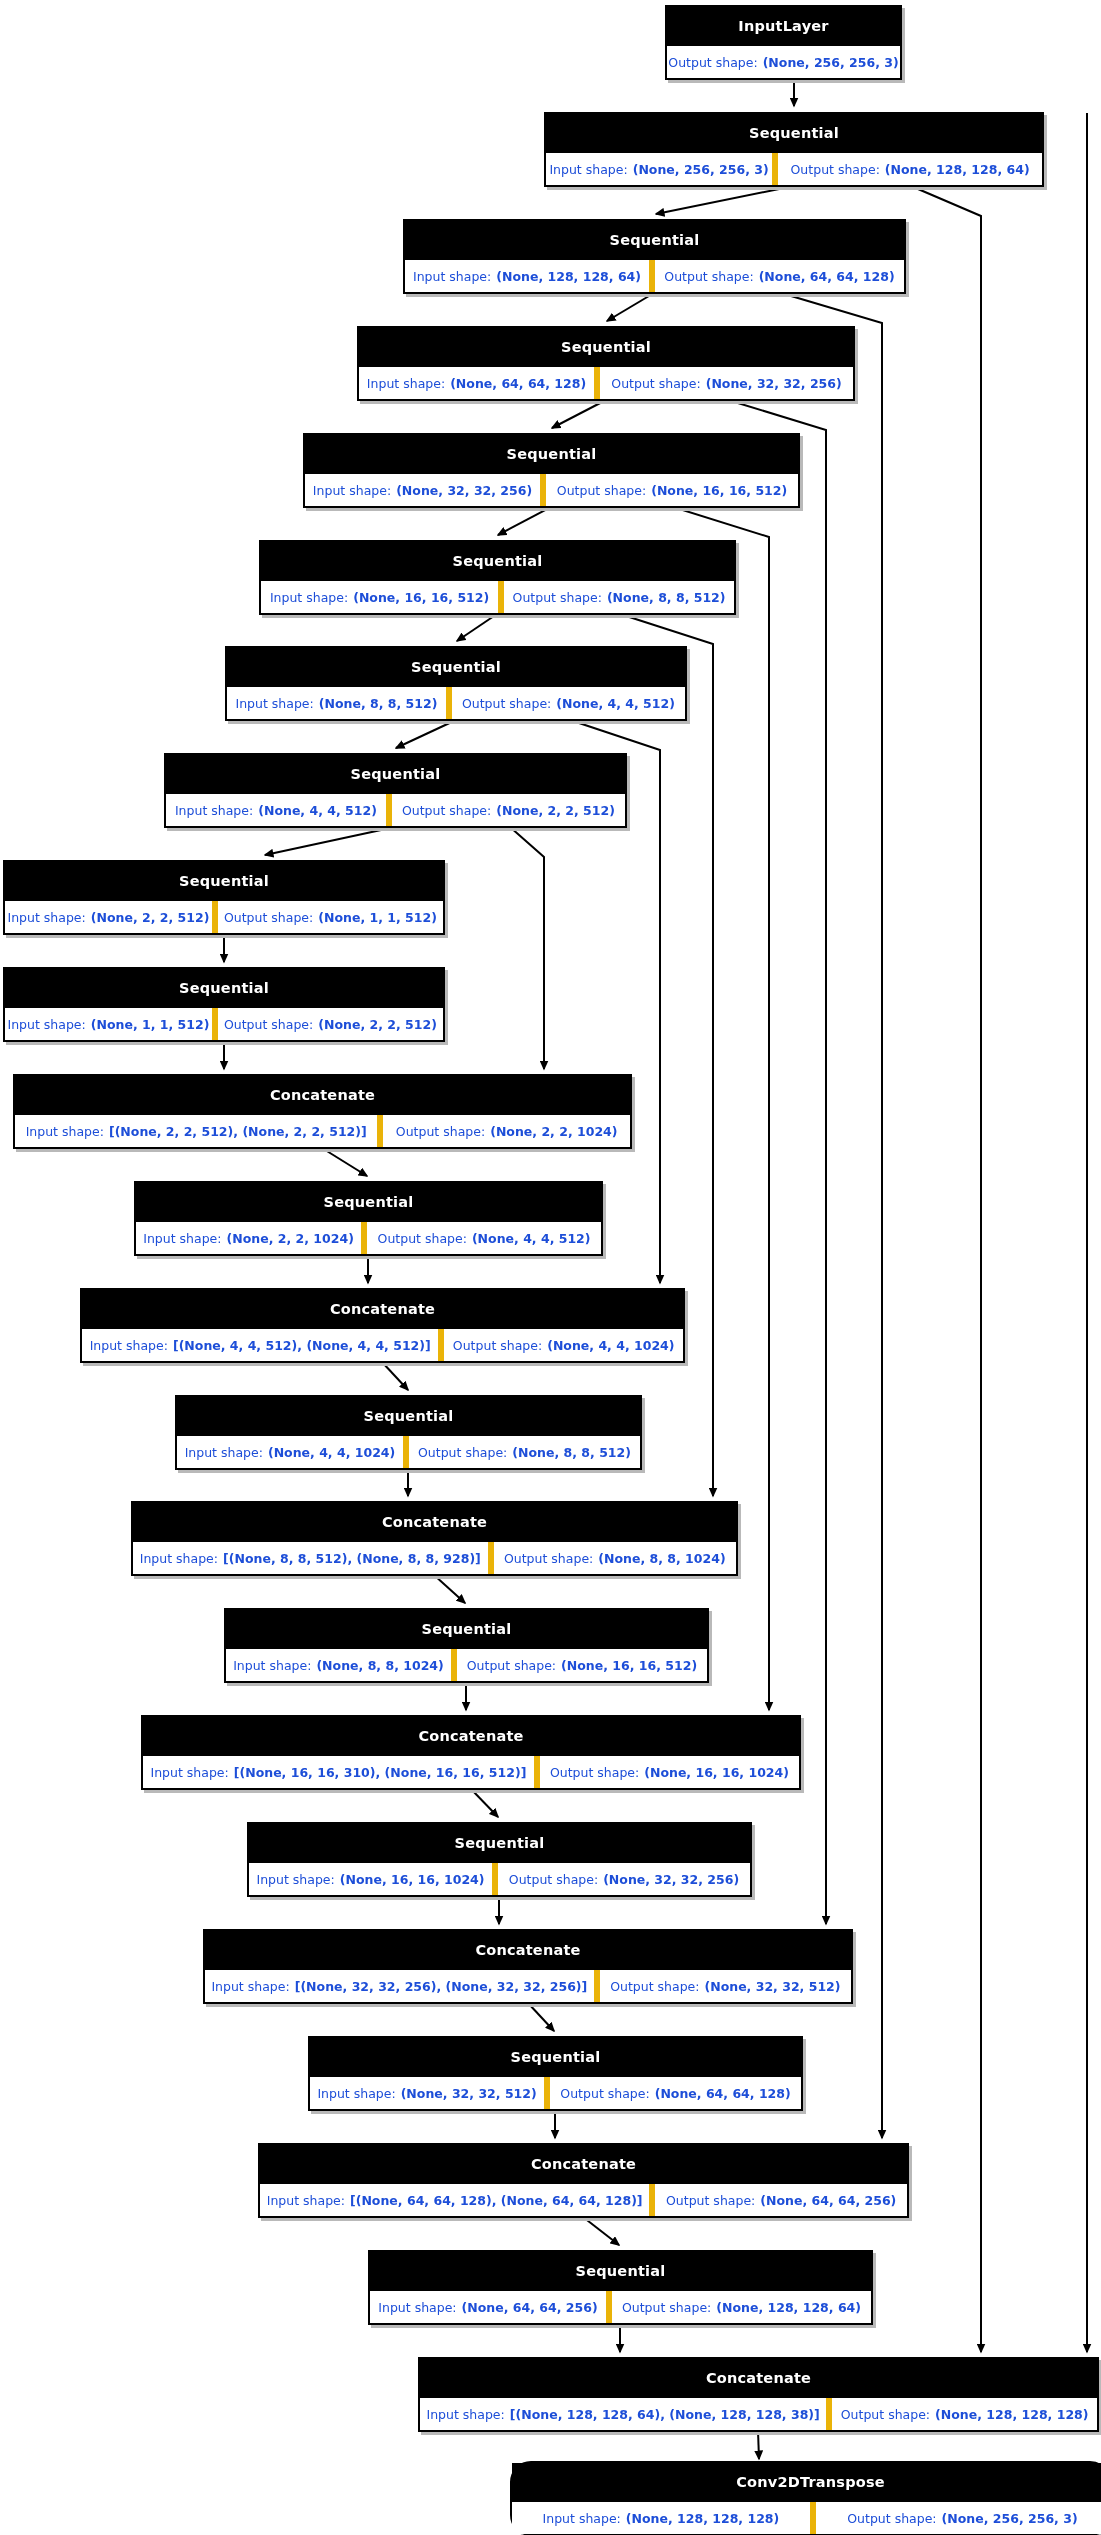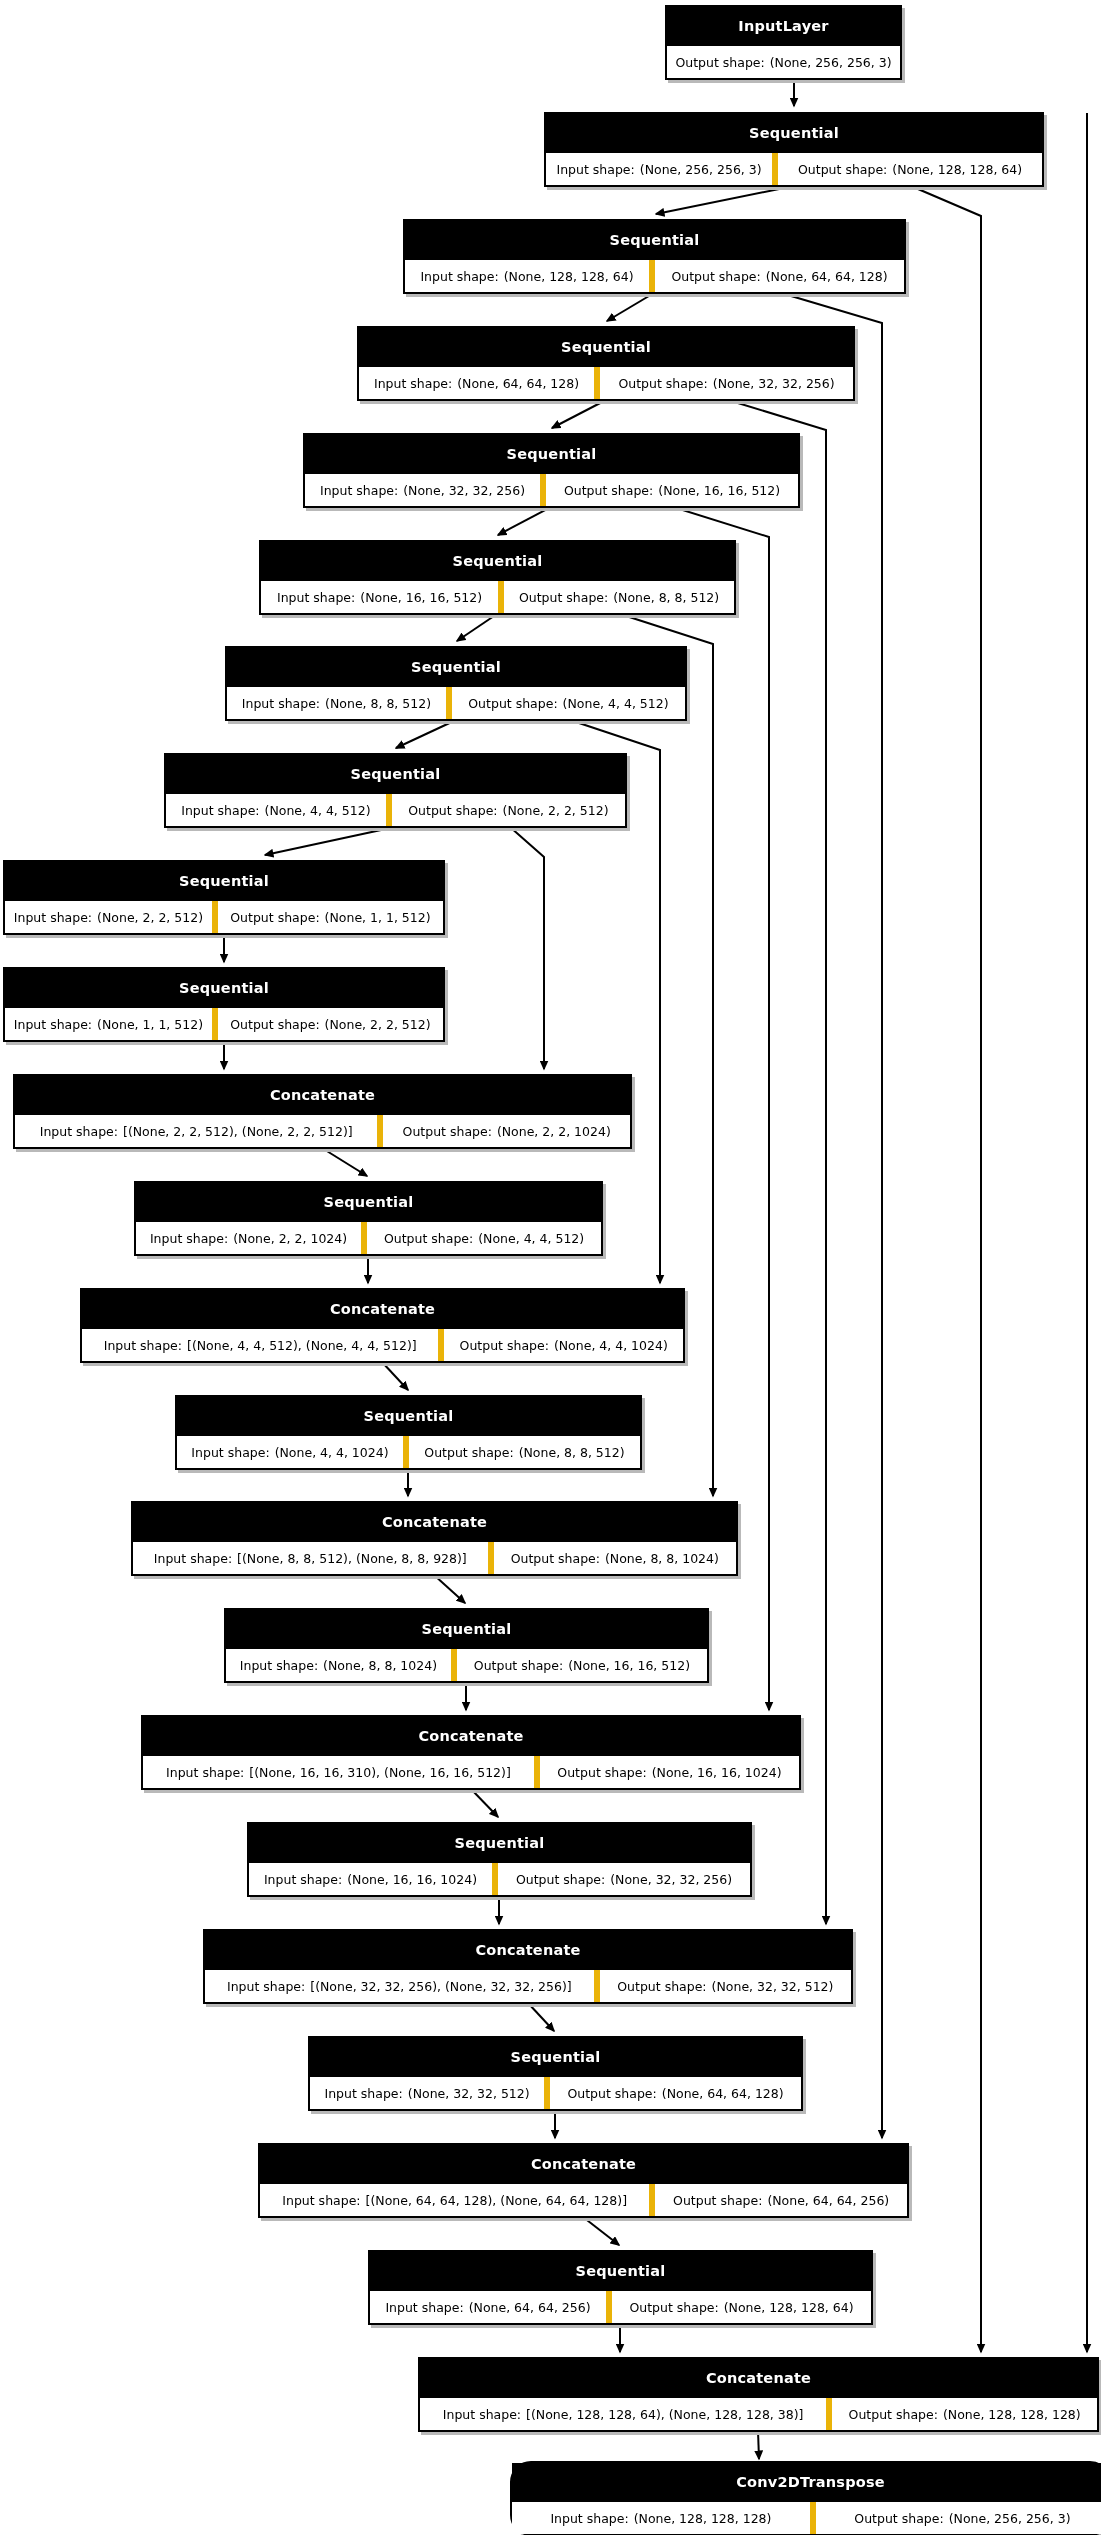--- a/index.html
+++ b/index.html
@@ -5,24 +5,24 @@
   html,body{margin:0;padding:0;background:#ffffff;}
   #canvas{position:relative;width:1101px;height:2535px;background:#ffffff;overflow:hidden;
           font-family:"DejaVu Sans","Liberation Sans",sans-serif;}
   #edges{position:absolute;left:0;top:0;z-index:1;}
   .node{position:absolute;border:2px solid #000;background:#fff;box-sizing:border-box;
         box-shadow:3px 3px 0 #b9b9b9;z-index:2;}
   .node-title{height:38px;background:#000;color:#fff;display:flex;align-items:center;
         justify-content:center;font-weight:bold;font-size:14.5px;letter-spacing:.2px;}
   .node-body{display:flex;height:32px;border-top:1px solid #000;}
   .cell{display:flex;align-items:center;justify-content:center;white-space:nowrap;
-        font-size:12.5px;color:#000000;box-sizing:border-box;background:#fff;padding:0 5px;overflow:hidden;}
+        font-size:12.5px;color:#1d4ed8;box-sizing:border-box;background:#fff;padding:0 5px;overflow:hidden;}
   .cell.in{border-right:6px solid #eab308;}
   .cell.out{flex:1;}
-  .cell .val{font-weight:normal;margin-left:5px;}
+  .cell .val{font-weight:bold;margin-left:5px;}
 </style>
 </head>
 <body>
 
 <div id="canvas">
 
   <svg id="edges" width="1101" height="2535">
     <defs>
       <marker id="ah" markerWidth="10" markerHeight="9" refX="8.5" refY="4.5" orient="auto" markerUnits="userSpaceOnUse">
         <path d="M0,0 L10,4.5 L0,9 z" fill="#000"></path>

